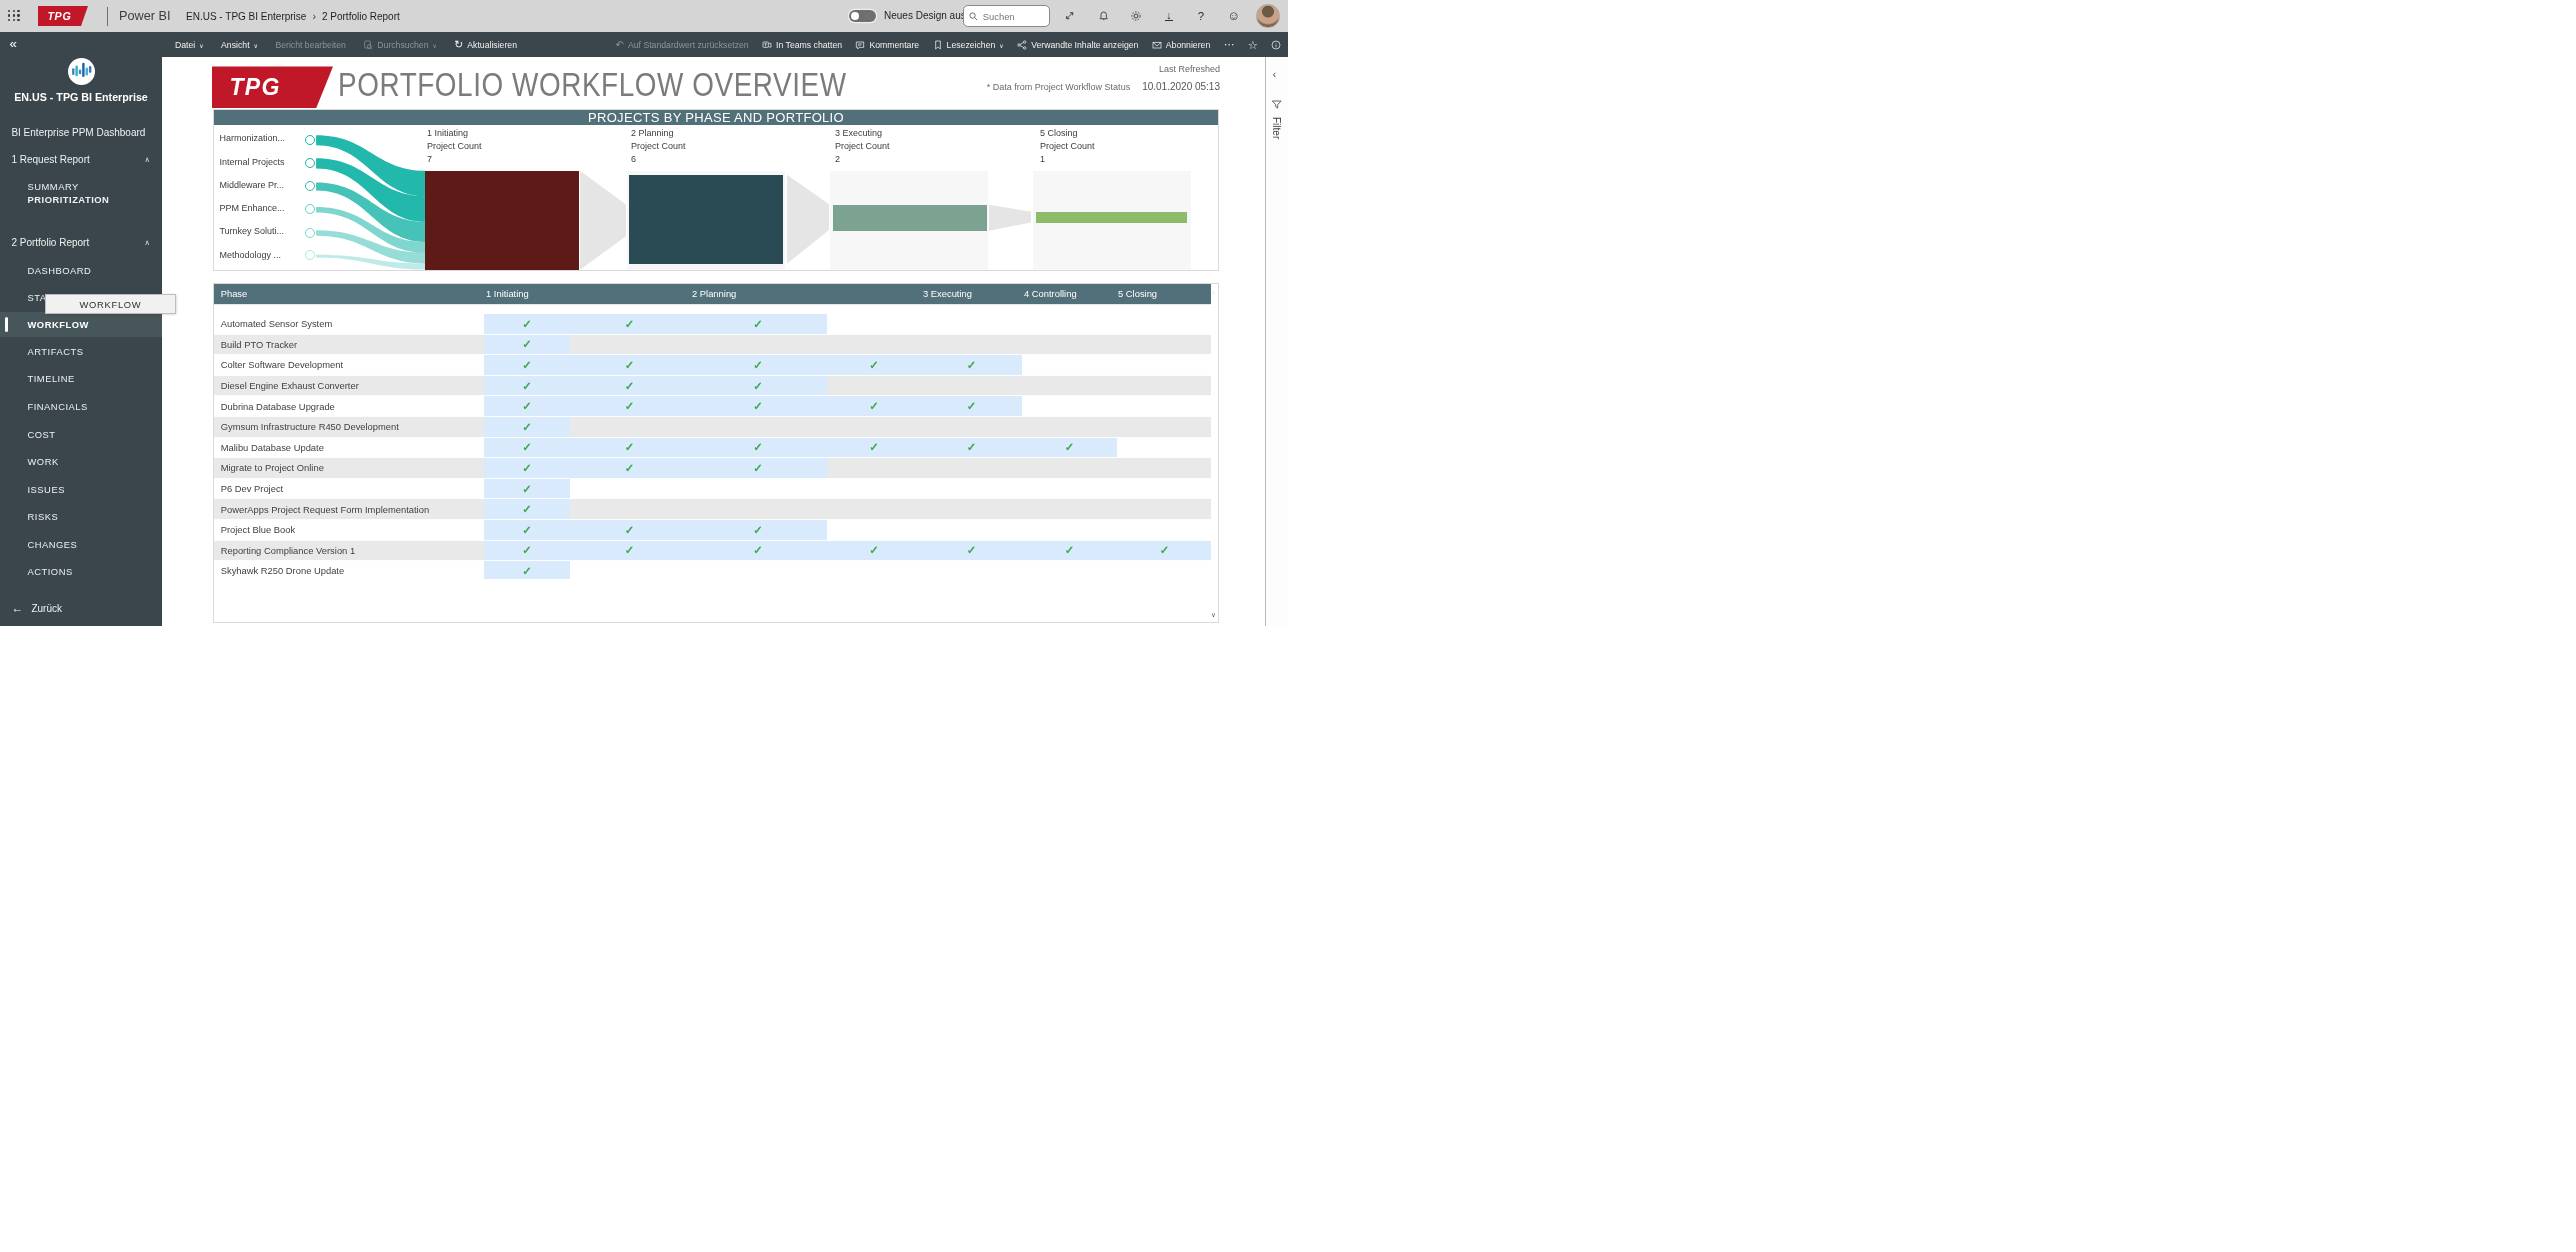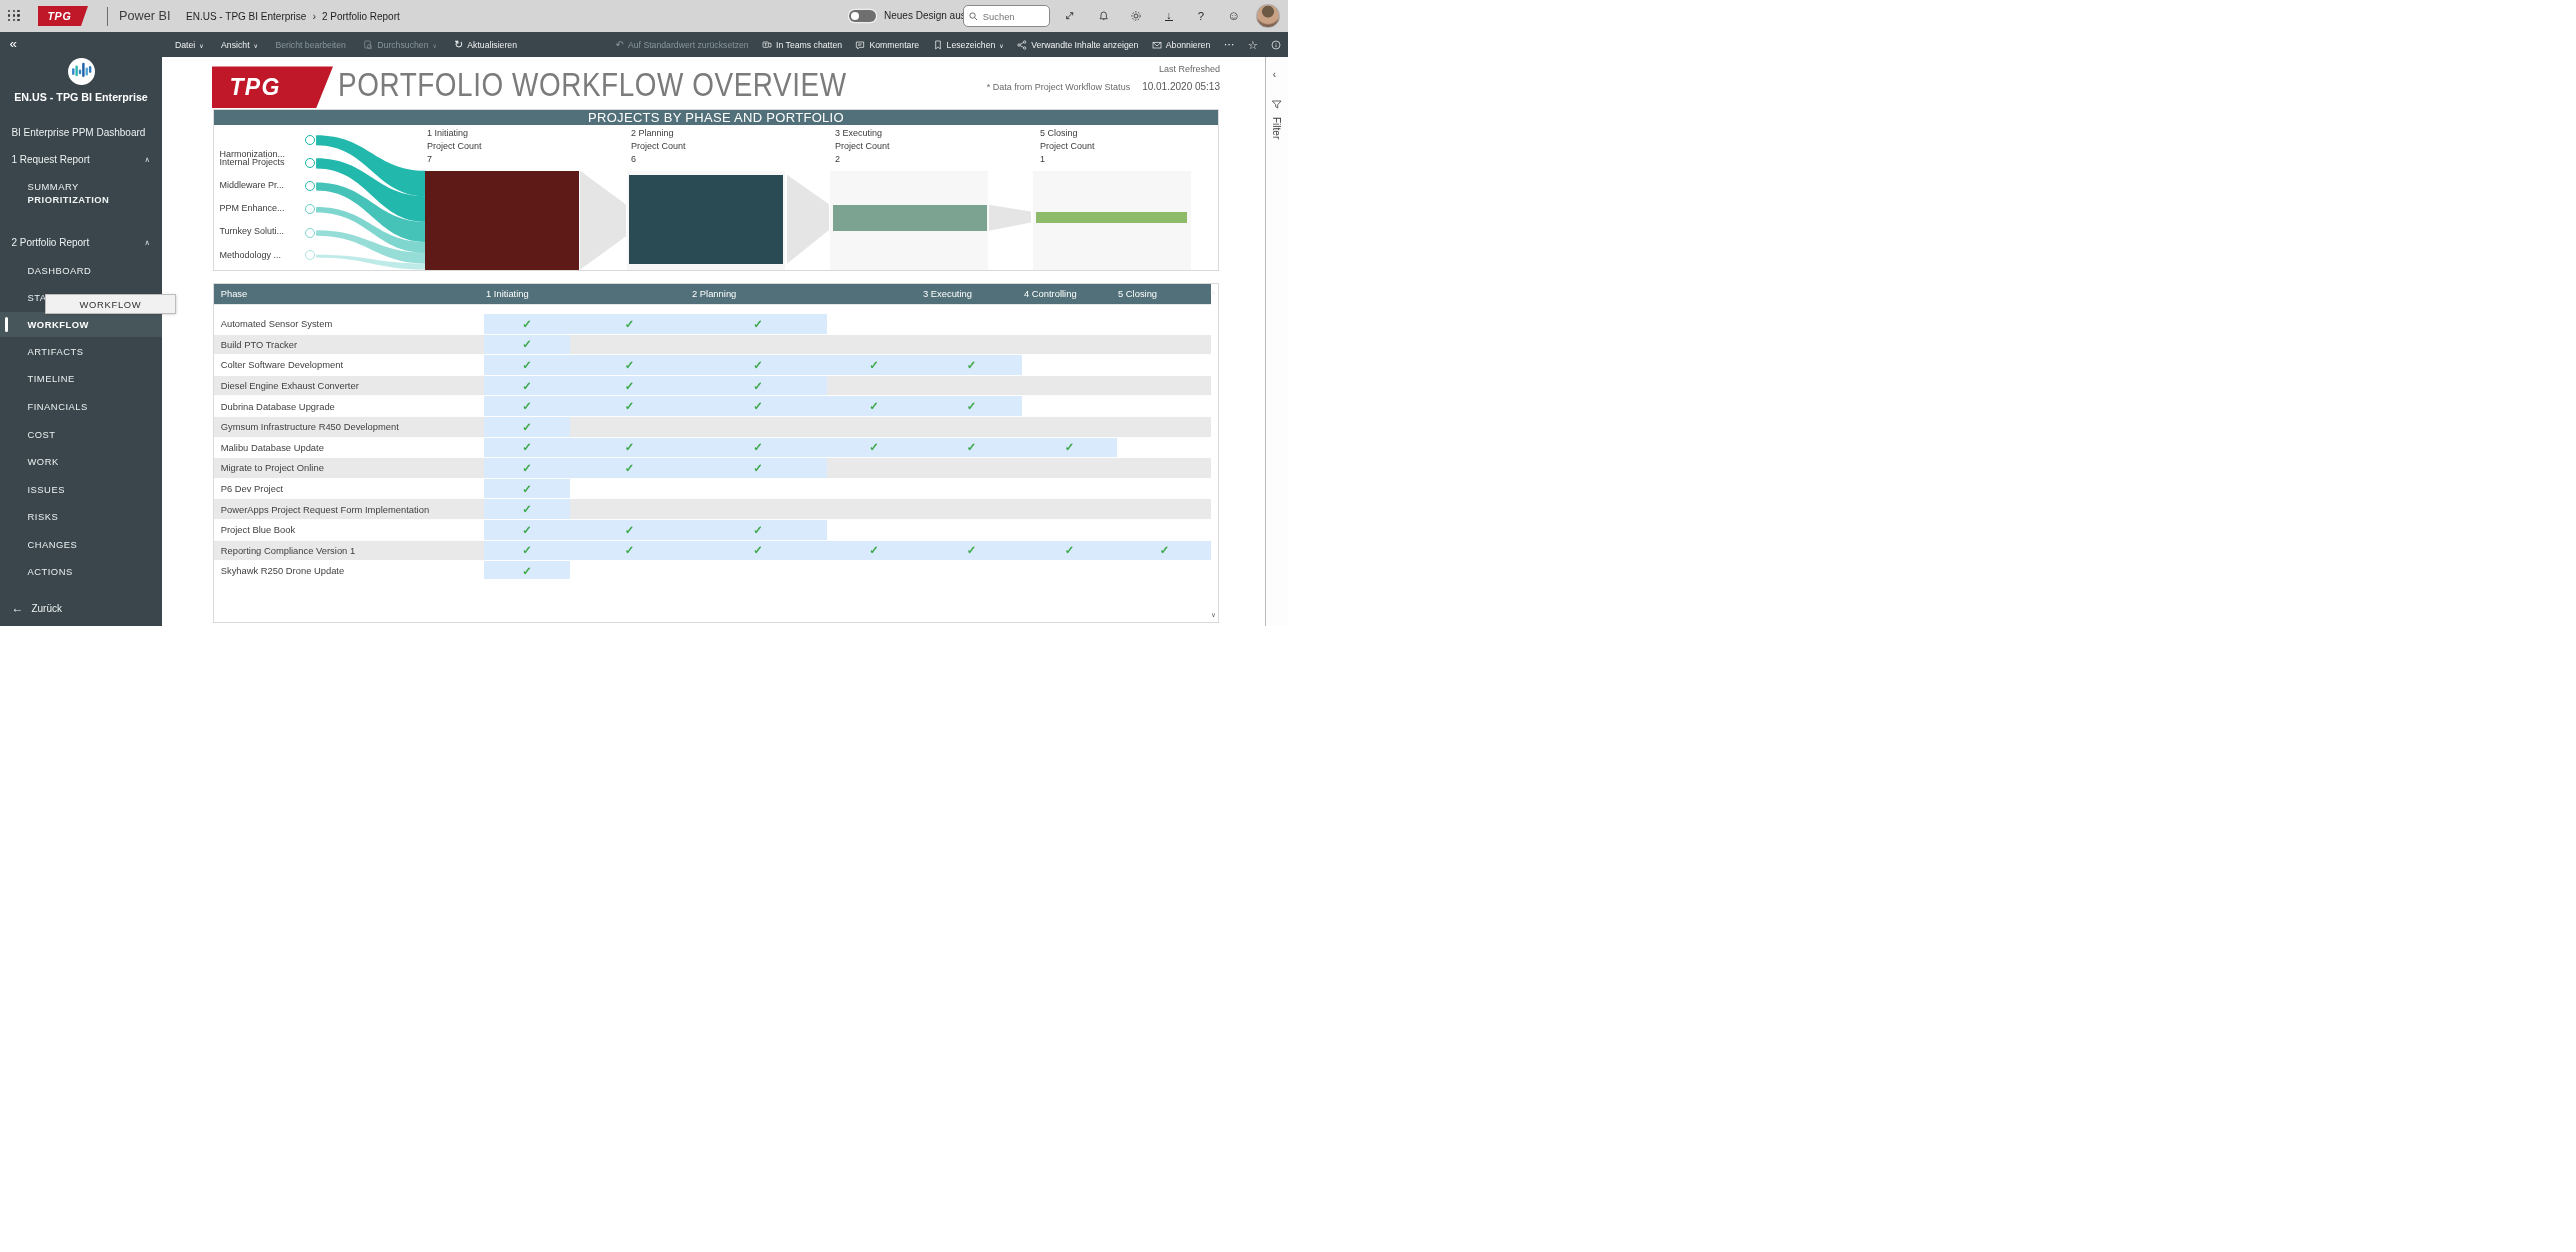--- a/index.html
+++ b/index.html
@@ -369,21 +369,21 @@
     <div class="lr">Last Refreshed</div>
     <div id="refresh-note-row">
       <span class="note">* Data from Project Workflow Status</span>
       <span class="val">10.01.2020 05:13</span>
     </div>
   </div>
 
   <div id="funnel">
     <div id="funnel-titlebar">PROJECTS BY PHASE AND PORTFOLIO</div>
     <div id="funnel-body">
-      <div class="pf-label" style="top:8.7px;margin-top:16px;">Harmonization...</div>
+      <div class="pf-label" style="top:8.7px;">Harmonization...</div>
       <div class="pf-label" style="top:32px;">Internal Projects</div>
       <div class="pf-label" style="top:55px;">Middleware Pr...</div>
       <div class="pf-label" style="top:78px;">PPM Enhance...</div>
       <div class="pf-label" style="top:101px;">Turnkey Soluti...</div>
       <div class="pf-label" style="top:125px;">Methodology ...</div>
 
       <span class="pf-node" style="top:10px;  opacity:1;"></span>
       <span class="pf-node" style="top:33px;  opacity:1;"></span>
       <span class="pf-node" style="top:56px;  opacity:.9;"></span>
       <span class="pf-node" style="top:79px; opacity:.65;"></span>

